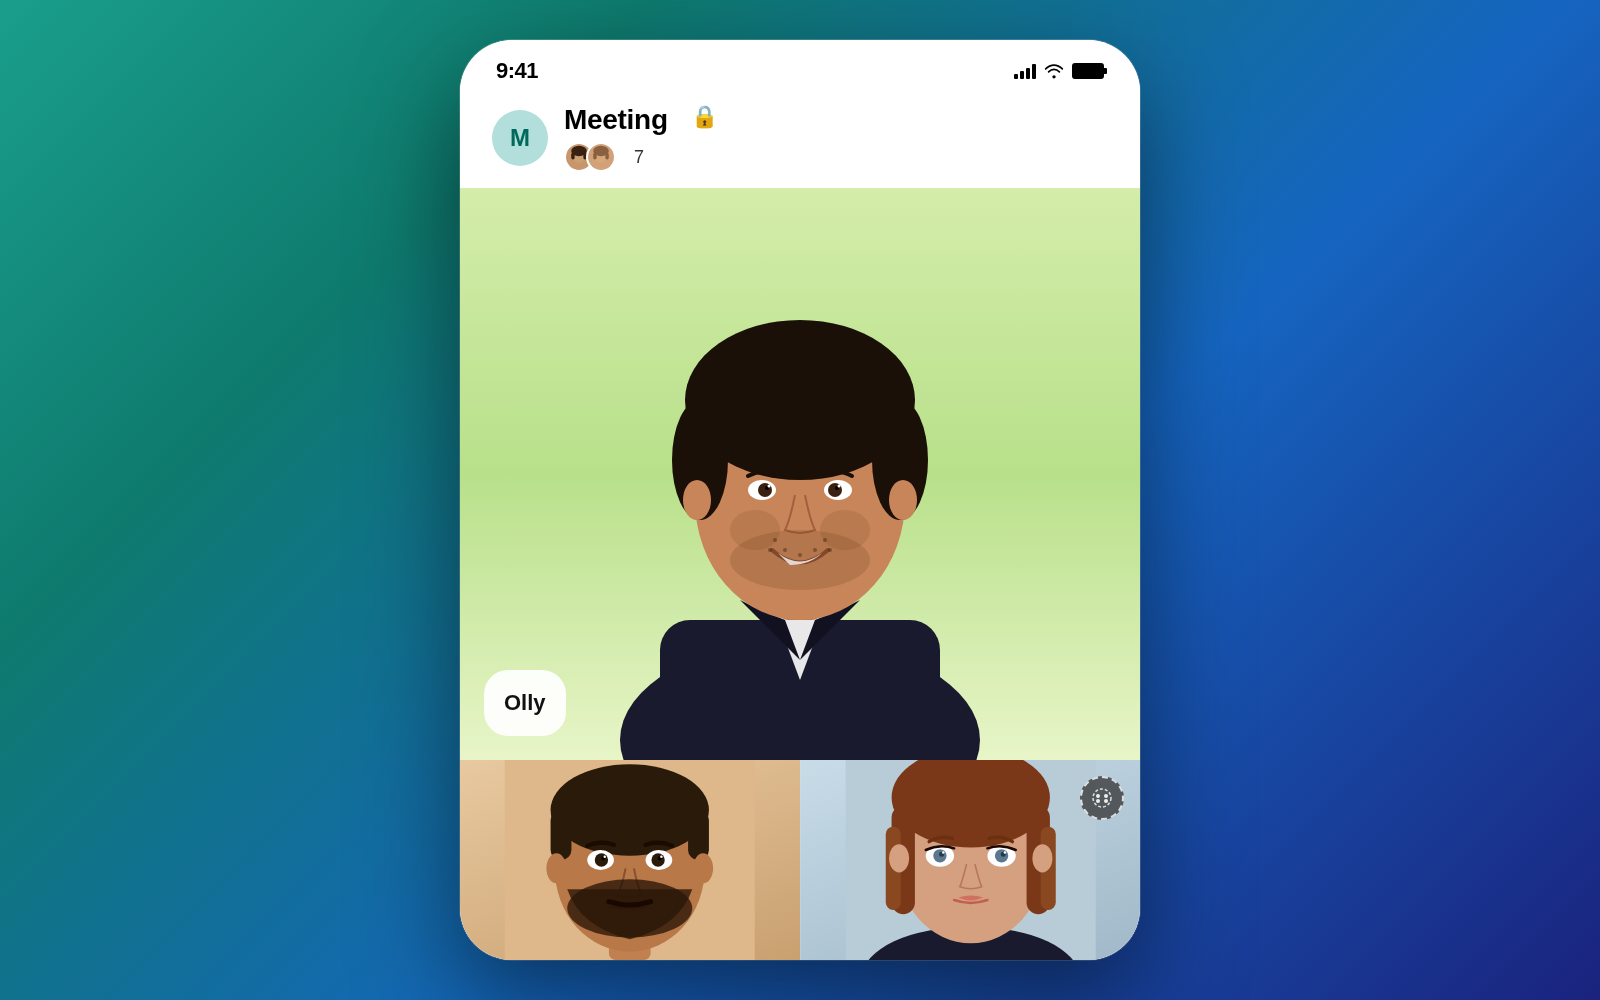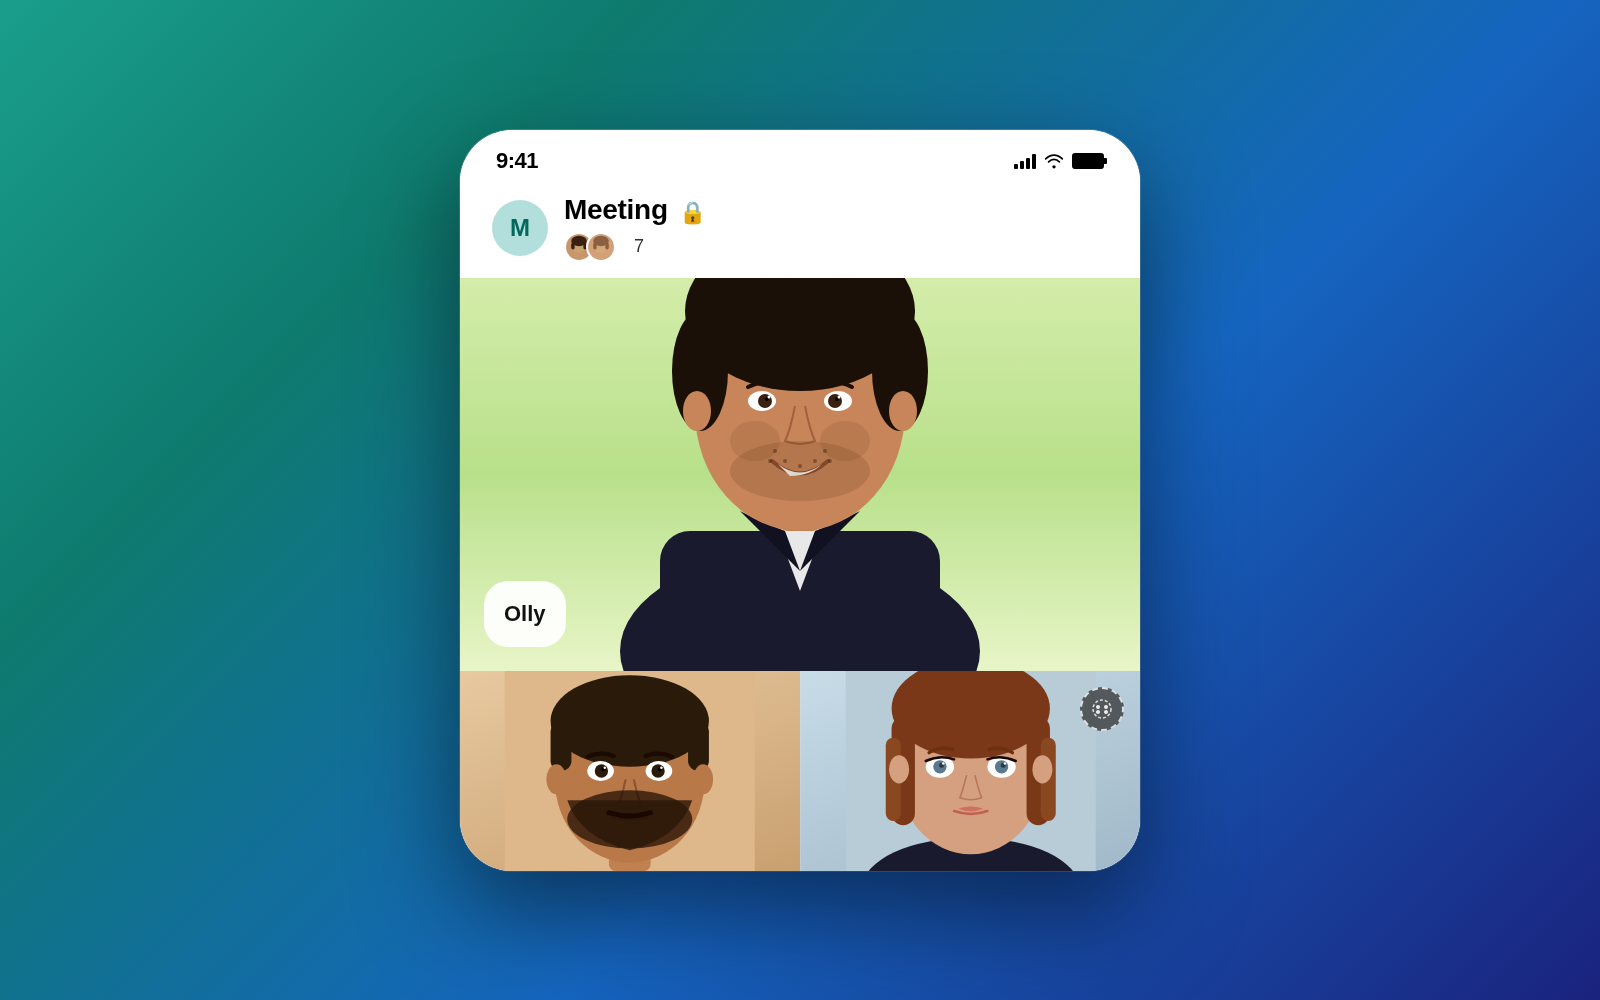--- a/index.html
+++ b/index.html
@@ -10,21 +10,21 @@
       background: linear-gradient(135deg, #1a9e8c 0%, #0e7a6e 25%, #1565c0 60%, #1a237e 100%);
       display: flex;
       align-items: center;
       justify-content: center;
       font-family: -apple-system, BlinkMacSystemFont, 'Helvetica Neue', Arial, sans-serif;
       overflow: hidden;
     }
 
     .phone-frame {
       width: 680px;
-      height: 741px;
+      height: 920px;
       background: #ffffff;
       border-radius: 52px;
       overflow: hidden;
       box-shadow: 0 40px 100px rgba(0,0,0,0.5), 0 0 0 1px rgba(255,255,255,0.2);
       display: flex;
       flex-direction: column;
       position: relative;
     }
 
     
@@ -124,22 +124,22 @@
     }
 
     .meeting-info {
       display: flex;
       flex-direction: column;
       gap: 6px;
     }
 
     .meeting-title-row {
       display: flex;
-      align-items: flex-end;
-      gap: 12px;
+      align-items: flex-start;
+      gap: 24px;
     }
 
     .meeting-title {
       font-size: 28px;
       font-weight: 700;
       color: #000;
       letter-spacing: -0.3px;
     }
 
     .lock-icon {

